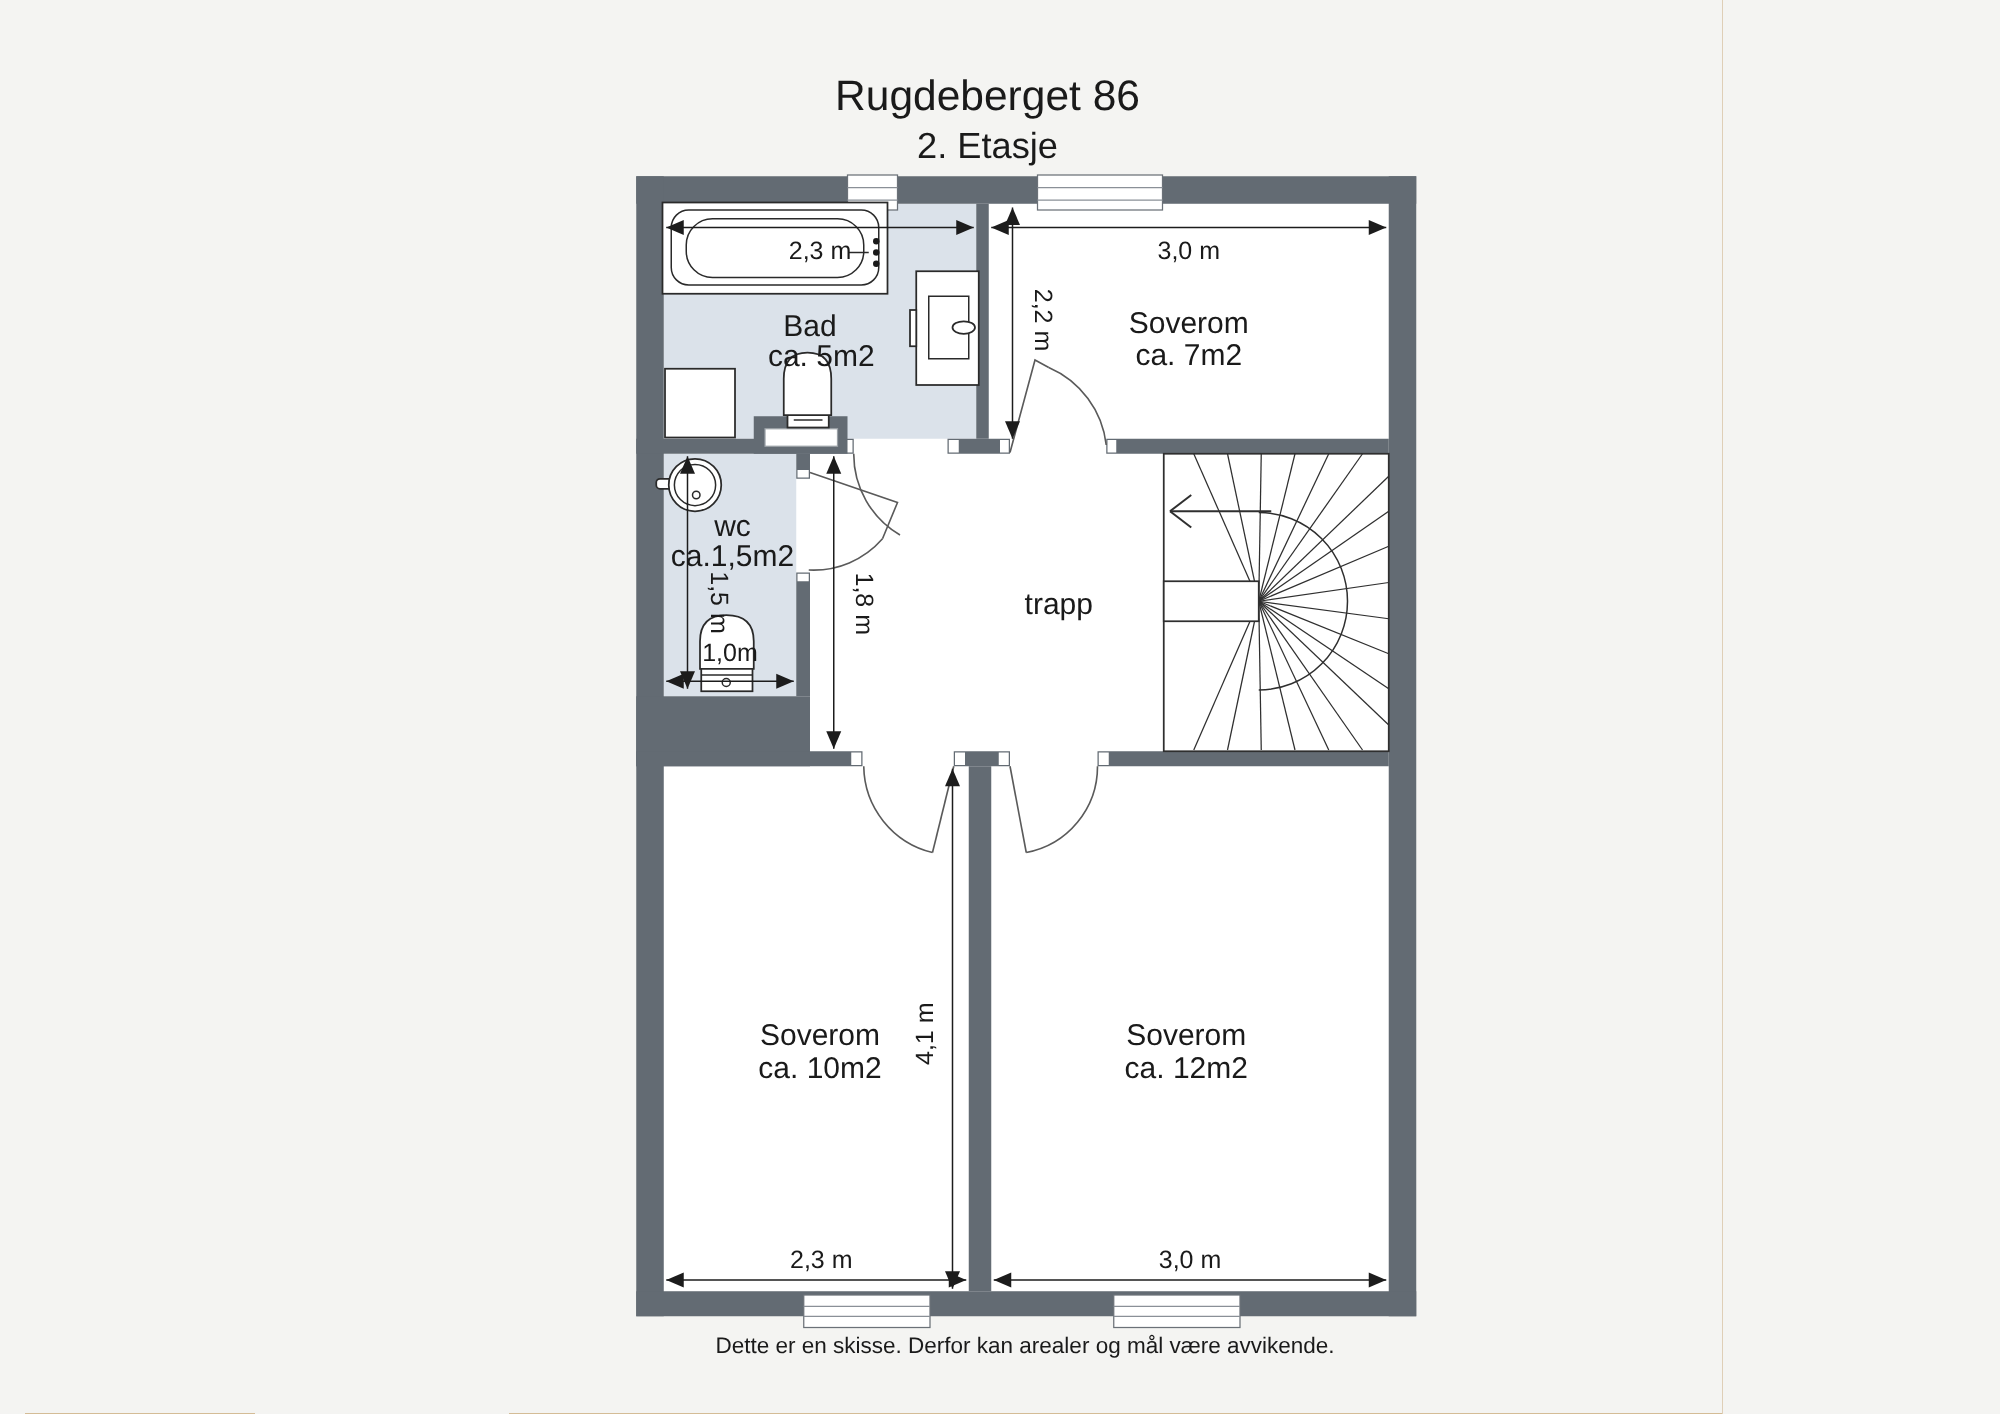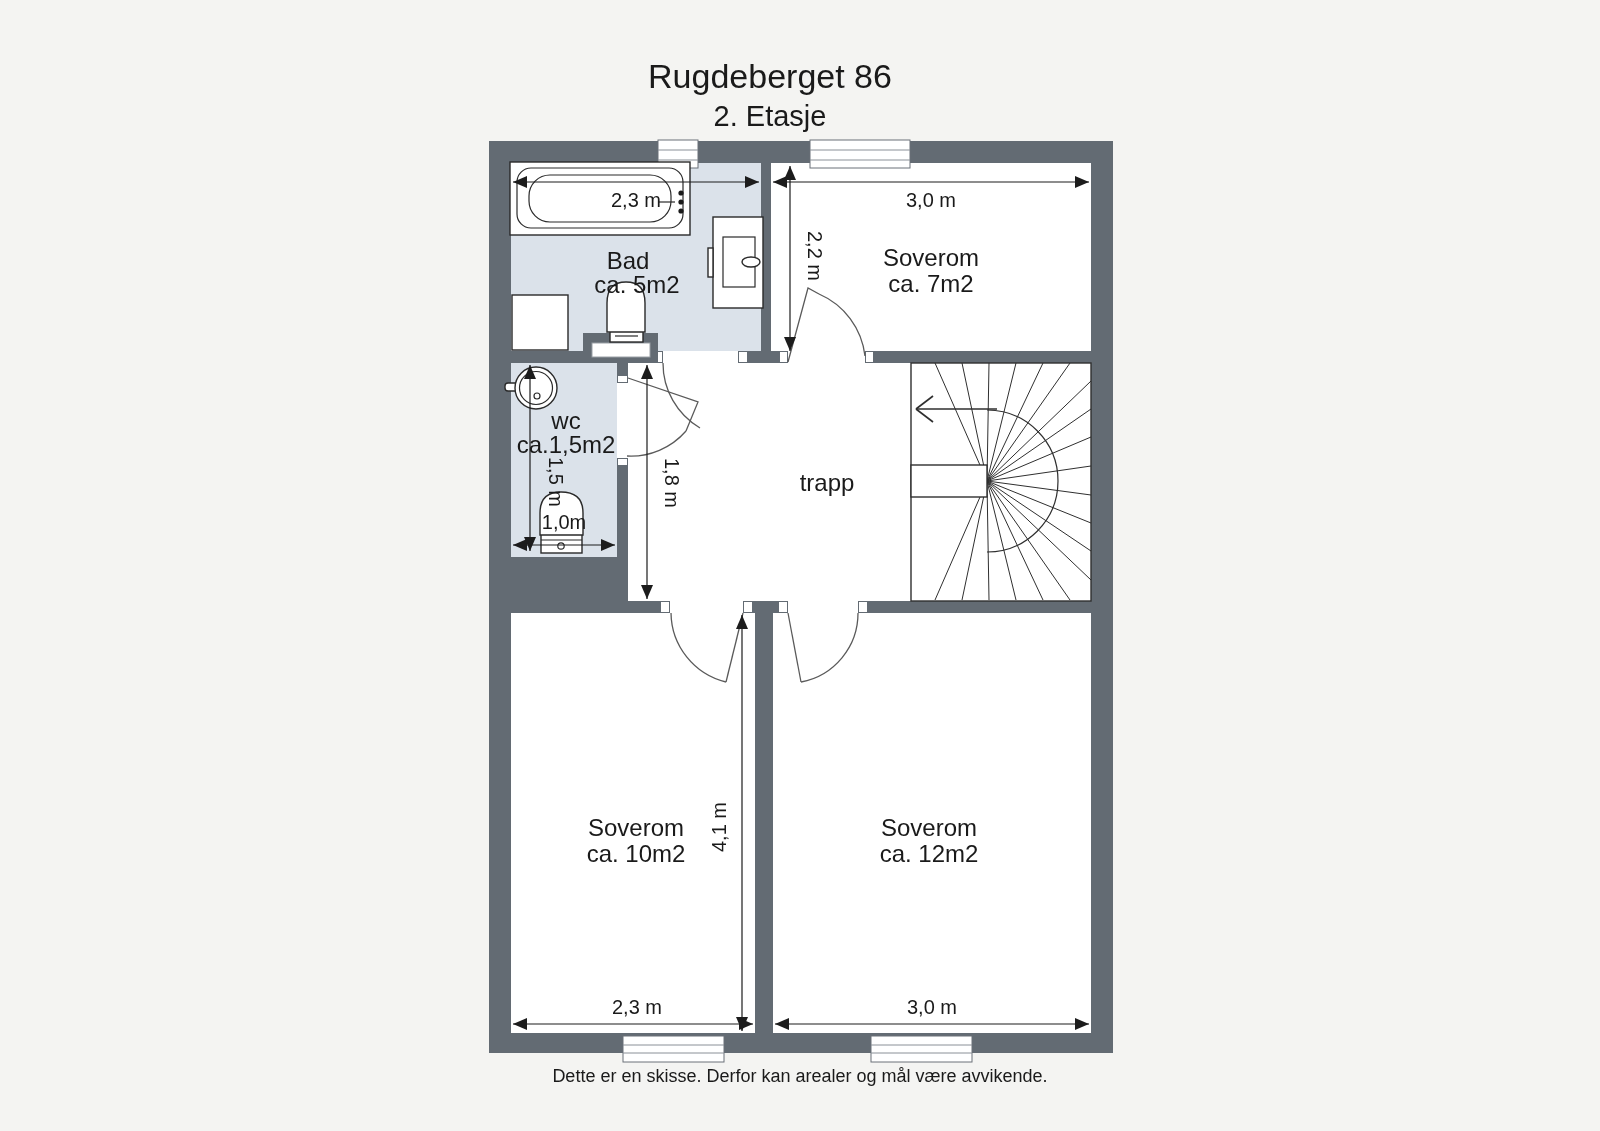--- a/index.html
+++ b/index.html
@@ -1,19 +1,20 @@
 <!DOCTYPE html>
 <html><head>
 <meta charset="utf-8">
 <style>
   html,body { margin:0; padding:0; background:#f4f4f2; }
   .canvas-wrap {
     position:relative; width:1358px; height:1131px;
     background:#a16207; overflow:hidden;
     font-family:"Liberation Sans","DejaVu Sans",sans-serif;
+    margin-left:20px;
   }
   svg { display:block; }
   text {
     font-family:"Liberation Sans","DejaVu Sans",sans-serif;
     fill:#1a1a1a;
   }
   .t-title   { font-size:34px; }
   .t-sub     { font-size:29px; }
   .t-room    { font-size:24px; }
   .t-dim     { font-size:20px; }

